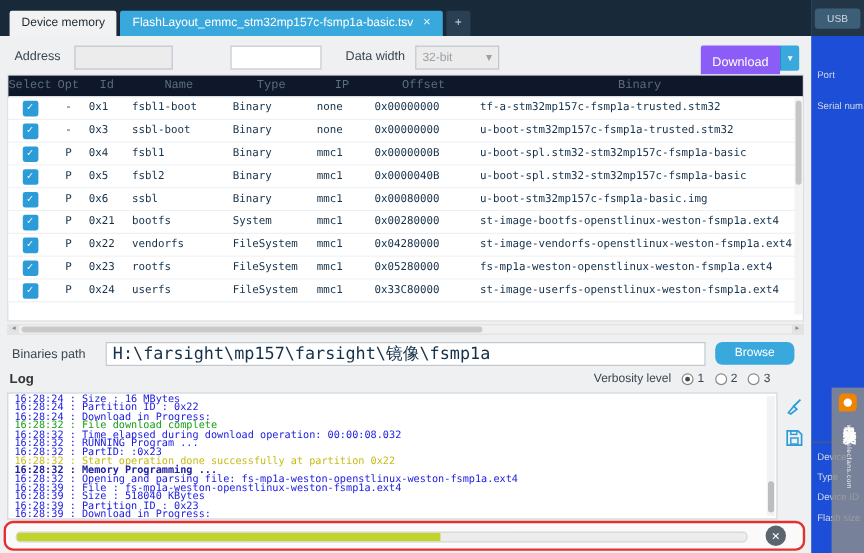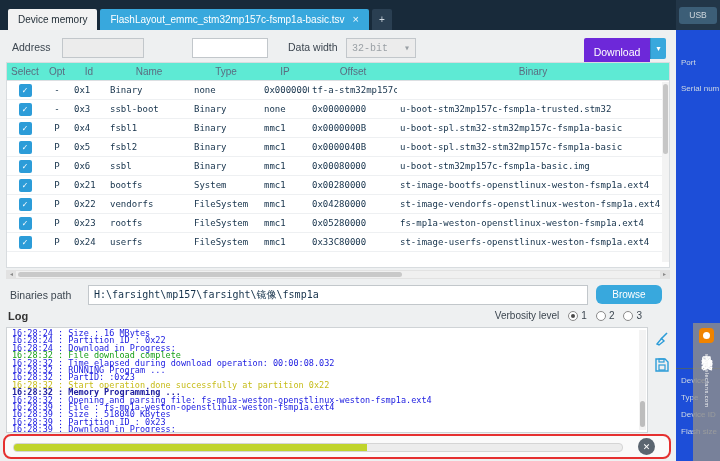--- a/index.html
+++ b/index.html
@@ -15,46 +15,46 @@
   .tab-white{background:#f2f2f2;color:#1e2a33;}
   .tab-active{background:#38a8dd;color:#fff;display:flex;align-items:center;gap:8px;}
   .tab-close{font-size:11px;line-height:1;opacity:.9;}
   .tab-plus{background:#2a3f52;color:#cfd8e0;width:20px;padding:0;text-align:center;}
 
   
   .toolbar{position:absolute;left:0;top:36px;width:100%;height:24px;}
   .tb-label{position:absolute;top:5px;font-size:10.5px;color:#3c4650;}
   .tb-input{position:absolute;top:2px;height:20px;border:1px solid #c2c7cb;background:#fff;font-size:10px;padding:0 4px;font-family:"DejaVu Sans Mono",monospace;}
   .tb-input.disabled{background:#ececec;color:#9aa0a5;}
-  .fake-select{position:absolute;top:2px;height:20px;border:1px solid #c2c7cb;background:#ececec;color:#9aa0a5;font-size:10px;display:flex;align-items:center;justify-content:space-between;padding:0 5px;font-family:Liberation Mono, monospace;}
-  .dl-btn{position:absolute;top:2px;right:26px;height:27px;width:66px;background:#6d28d9;color:#fff;border:none;font-size:10.5px;border-radius:2px 0 0 2px;cursor:pointer;}
+  .fake-select{position:absolute;top:2px;height:20px;border:1px solid #c2c7cb;background:#ececec;color:#9aa0a5;font-size:10px;display:flex;align-items:center;justify-content:space-between;padding:0 5px;}
+  .dl-btn{position:absolute;top:2px;right:26px;height:27px;width:66px;background:#8b5cf6;color:#fff;border:none;font-size:10.5px;border-radius:2px 0 0 2px;cursor:pointer;}
   .dl-arrow{position:absolute;top:2px;right:10px;height:21px;width:16px;background:#38a8dd;color:#fff;font-size:8px;border:none;border-left:1px solid #2b90c2;border-radius:0 2px 2px 0;cursor:pointer;}
 
   
   .tablewrap{position:absolute;left:6px;top:62px;width:664px;height:206px;background:#fff;border:1px solid #d8dcdf;}
   :root{--cols:36px 28px 36px 84px 70px 48px 88px 1fr;}
-  .thead{display:grid;grid-template-columns:var(--cols);height:18px;background:#5eead4;border-bottom:1px solid #dcdfe2;}
+  .thead{display:grid;grid-template-columns:var(--cols);height:18px;background:#0f172a;border-bottom:1px solid #dcdfe2;font-family:Liberation Mono, monospace;}
   .th{font-size:10px;color:#5a6d80;line-height:17px;text-align:center;overflow:hidden;white-space:nowrap;}
   .tbody .tr{display:grid;grid-template-columns:var(--cols);height:19px;border-bottom:1px solid #eef0f2;background:#fff;}
   .td{font-family:"DejaVu Sans Mono",monospace;font-size:9px;line-height:18px;color:#14314a;white-space:nowrap;overflow:hidden;padding-left:3px;}
   .td.sel{display:flex;align-items:center;justify-content:center;padding:0;}
   .td.col-opt{text-align:center;padding:0;}
   .cb{width:13px;height:13px;background:#2c9cd8;border-radius:2px;color:#fff;font-size:9px;line-height:13px;text-align:center;display:inline-block;}
   .vscroll{position:absolute;right:0;top:19px;width:7px;height:180px;background:#f3f3f3;}
   .vscroll .thumb{position:absolute;top:2px;left:1px;width:5px;height:70px;background:#c6c6c6;border-radius:3px;}
 
   
   .hscroll{position:absolute;left:6px;top:270px;width:664px;height:9px;background:#f0f0f0;border:1px solid #e2e2e2;}
   .hs-arrow{position:absolute;top:0;width:9px;height:7px;background:#e2e2e2;color:#8a8a8a;font-size:6px;line-height:7px;text-align:center;}
   .hs-thumb{position:absolute;left:11px;top:1px;width:58%;height:5px;background:#c9c9c9;border-radius:3px;}
 
   
   .binrow{position:absolute;left:0;top:284px;width:100%;height:22px;}
   .bin-label{position:absolute;left:10px;top:5px;font-size:10.5px;color:#3c4650;}
-  .bin-input{position:absolute;left:88px;top:1px;width:500px;height:20px;border:1px solid #c2c7cb;background:#fff;font-family:"DejaVu Sans Mono",monospace;font-size:10px;color:#14314a;padding:0 5px;}
+  .bin-input{position:absolute;left:88px;top:1px;width:500px;height:20px;border:1px solid #c2c7cb;background:#fff;font-family:"DejaVu Sans Mono",monospace;font-size:14px;color:#14314a;padding:0 5px;}
   .browse-btn{position:absolute;right:14px;top:1px;width:66px;height:19px;background:#38a8dd;color:#fff;border:none;font-size:10px;border-radius:6px;cursor:pointer;}
 
   
   .loghead{position:absolute;left:0;top:310px;width:100%;height:14px;}
   .log-label{position:absolute;left:8px;top:0;font-size:11px;font-weight:bold;color:#333;}
   .verbosity{position:absolute;right:34px;top:0;display:flex;align-items:flex-start;gap:9px;font-size:10px;color:#3c4650;}
   .radio{position:relative;width:10px;height:10px;border:1px solid #8a8a8a;border-radius:50%;background:#fff;display:inline-block;}
   .radio.sel::after{content:"";position:absolute;left:2px;top:2px;width:4px;height:4px;background:#4a4a4a;border-radius:50%;}
   .vl-item{display:flex;align-items:center;gap:3px;}
 
@@ -127,20 +127,21 @@
         <div class="th">Offset</div>
         <div class="th">Binary</div>
       </div>
     <div class="tbody">
         <div class="tr">
           <div class="td sel">
             <span class="cb">✓</span>
           </div>
           <div class="td col-opt">-</div>
           <div class="td col-id">0x1</div>
+          <div class="td col-name">fsbl1-boot</div>
           <div class="td col-type">Binary</div>
           <div class="td col-ip">none</div>
           <div class="td col-offset">0x00000000</div>
           <div class="td col-binary">tf-a-stm32mp157c-fsmp1a-trusted.stm32</div>
         </div>
         <div class="tr">
           <div class="td sel">
             <span class="cb">✓</span>
           </div>
           <div class="td col-opt">-</div>

